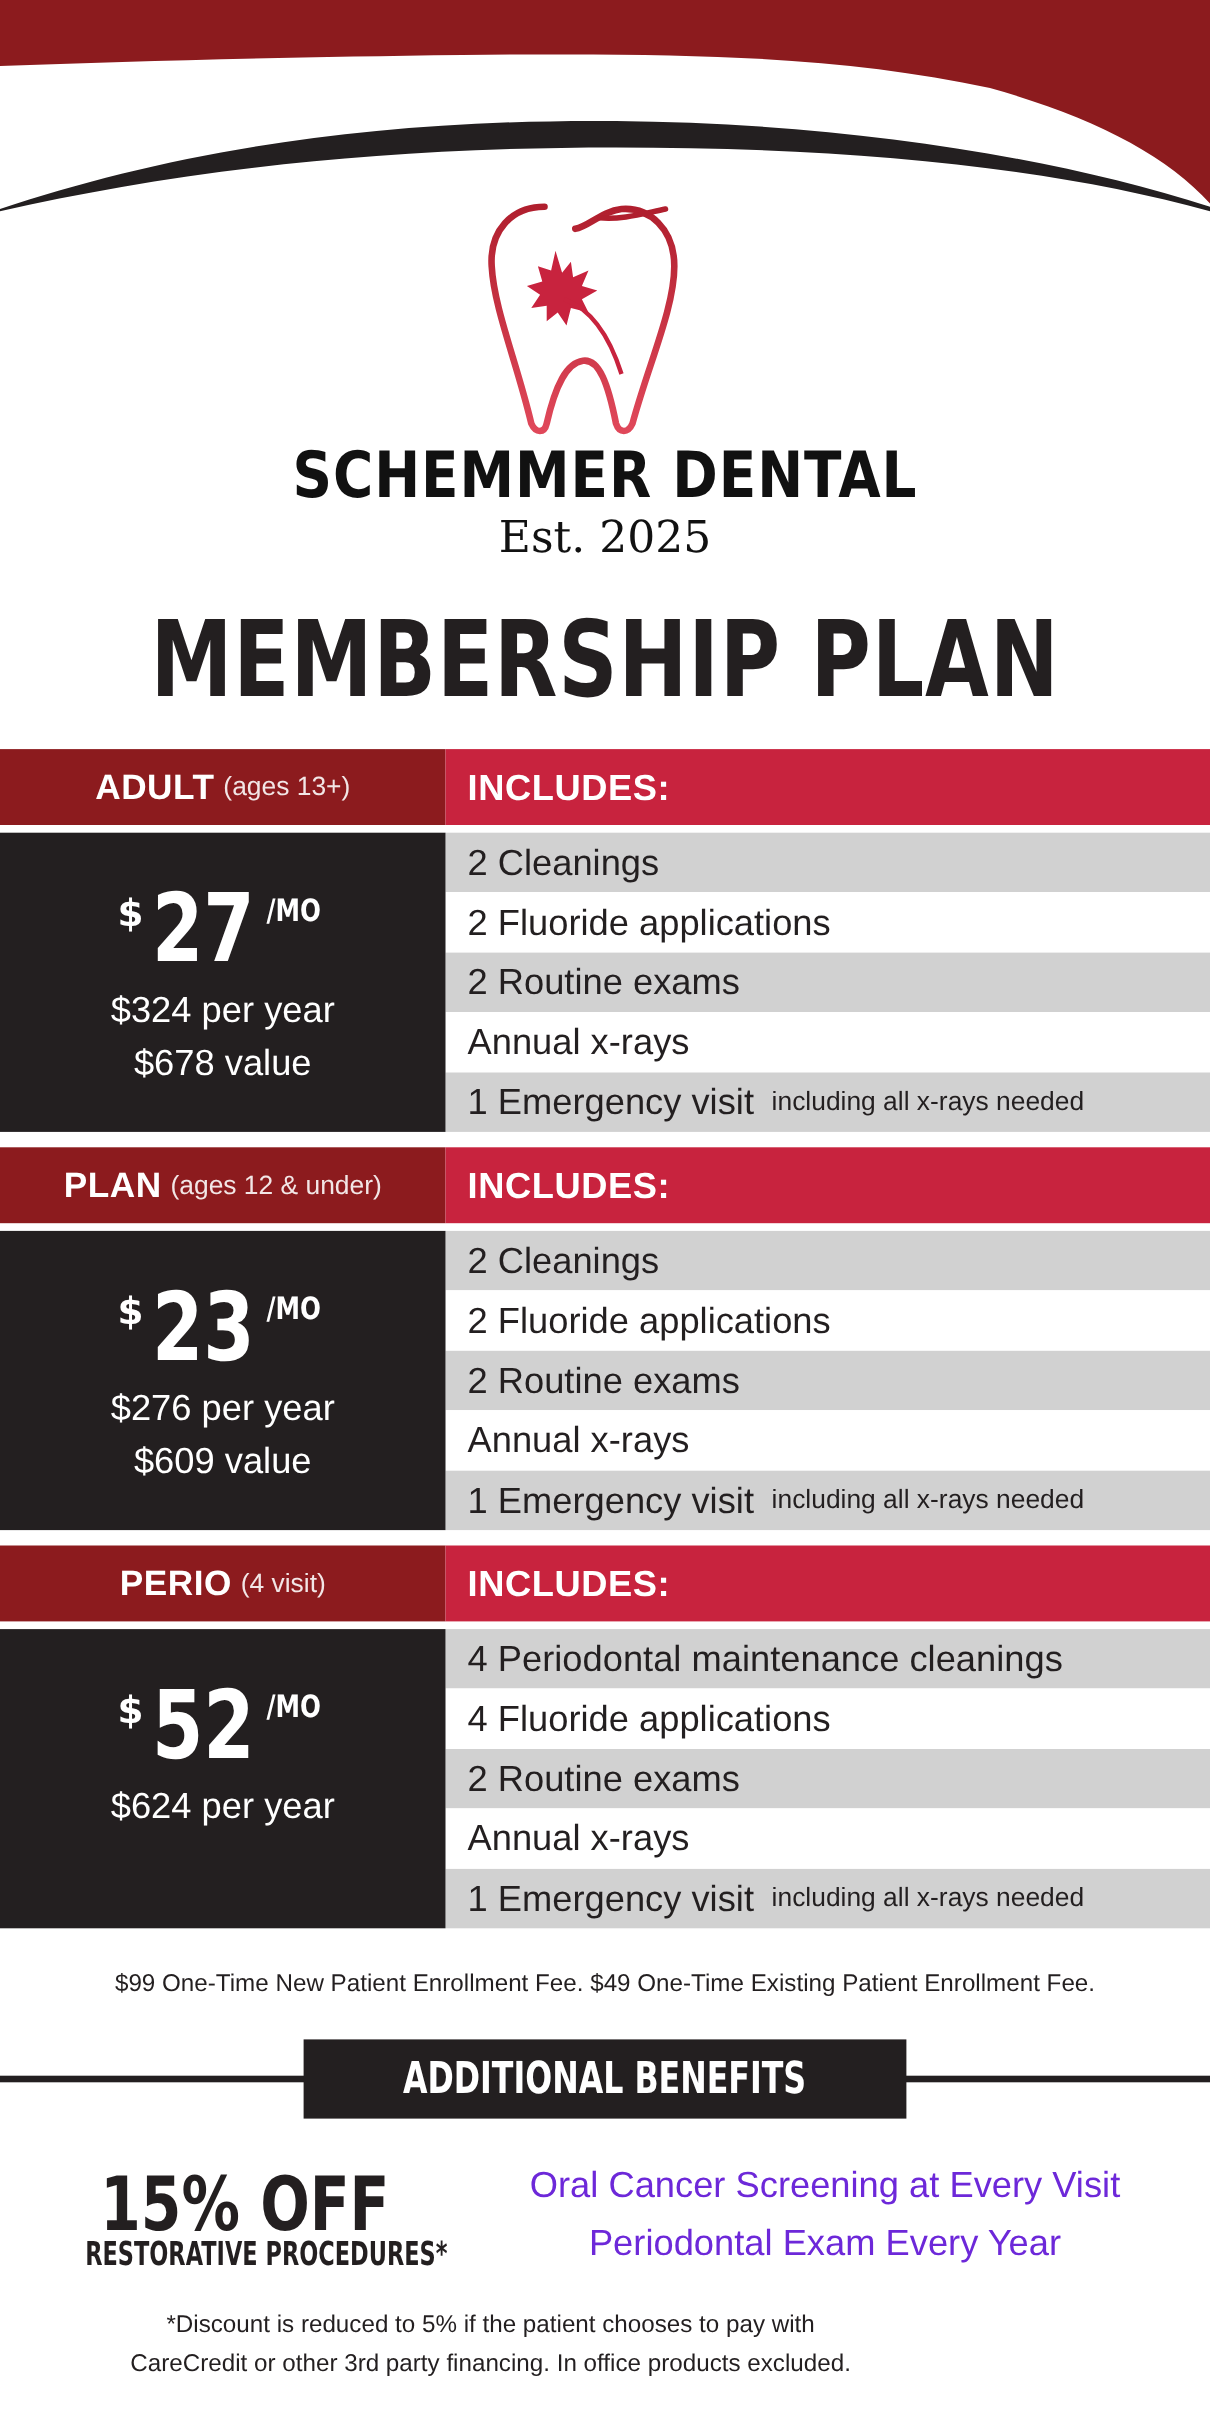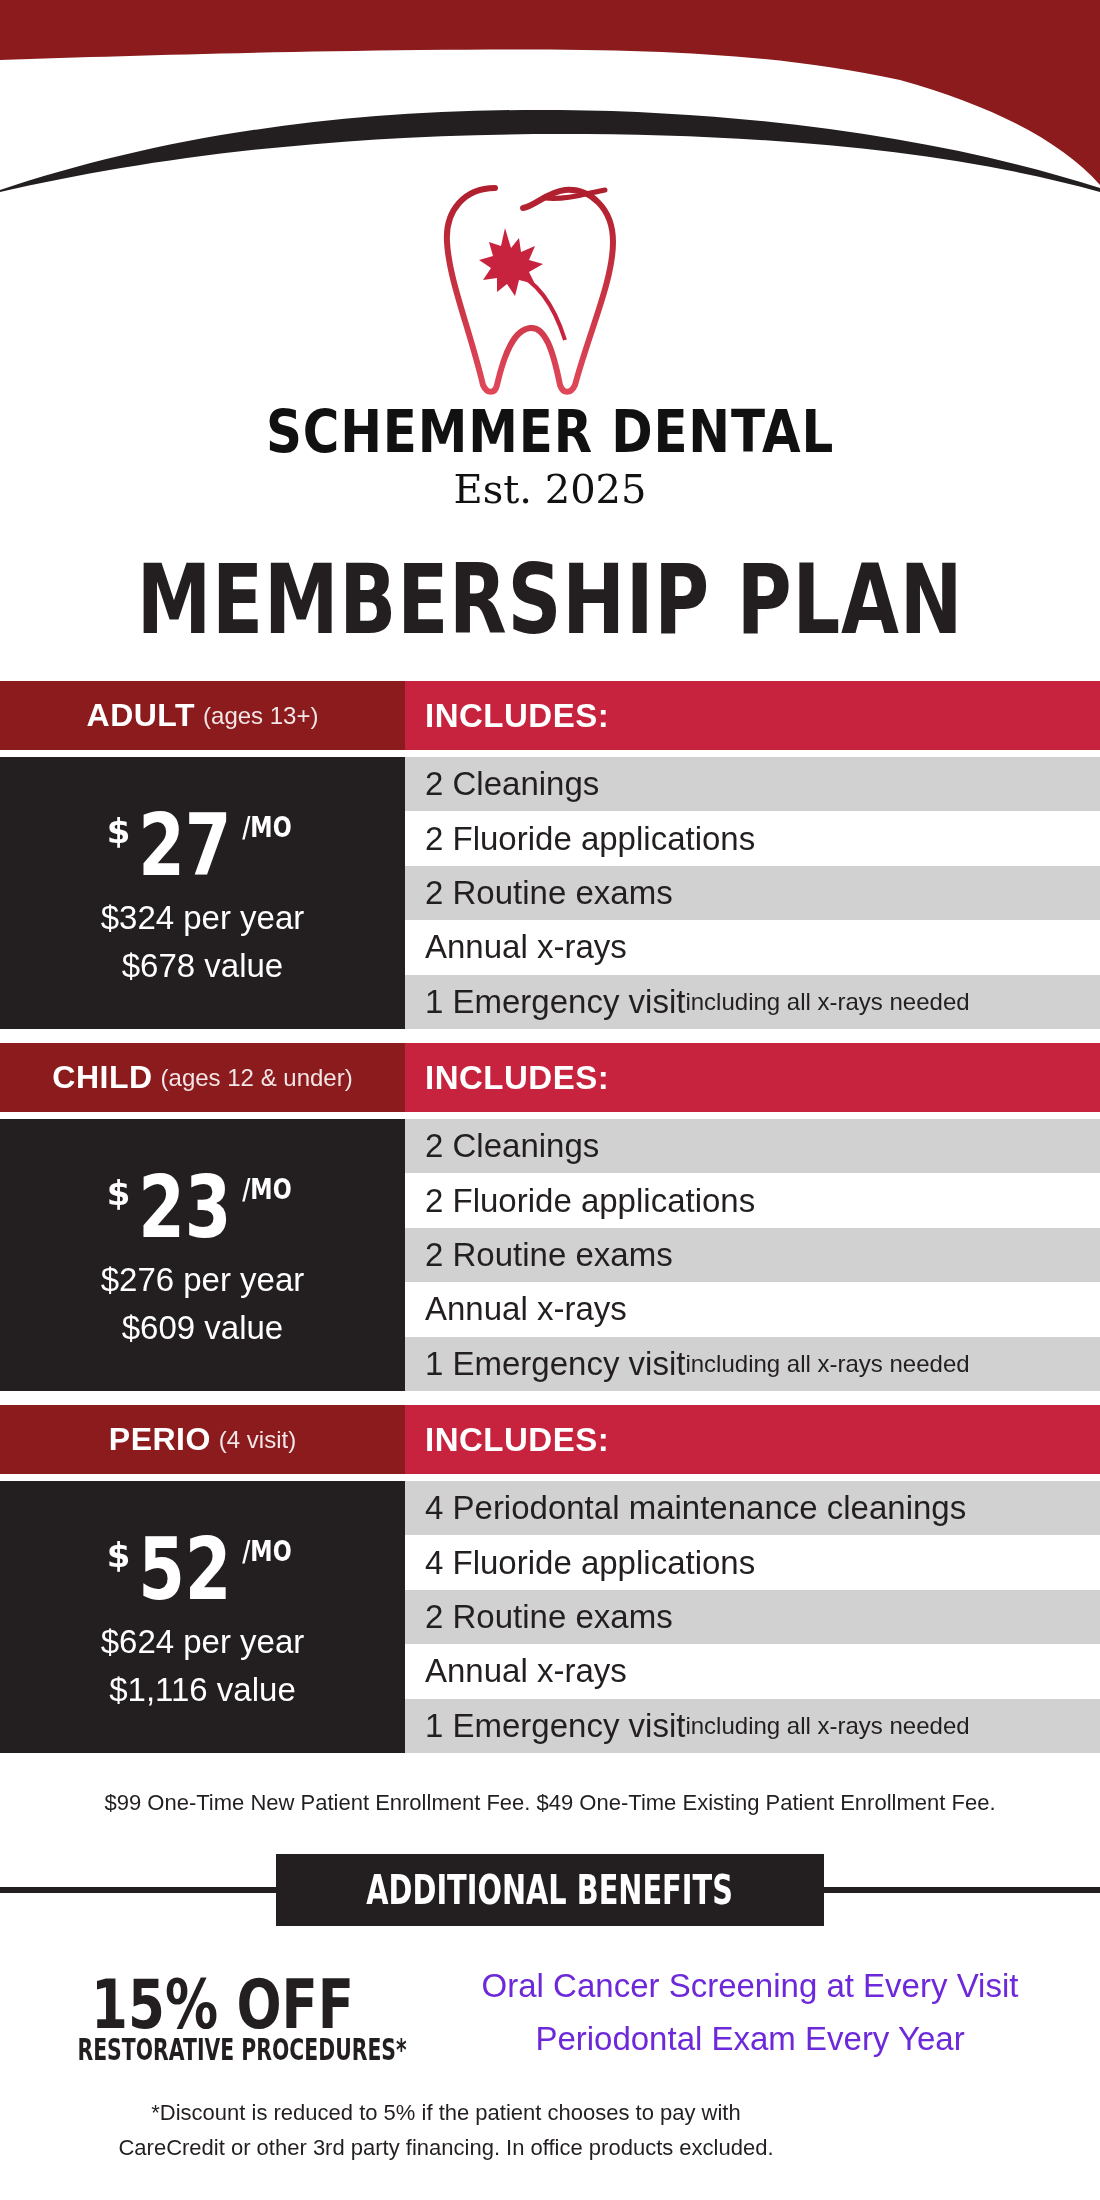--- a/index.html
+++ b/index.html
@@ -57,21 +57,21 @@
     .price-year { position: absolute; left: 0; top: 142px; width: 405px; font-size: 33px; }
     .price-value { position: absolute; left: 0; top: 190px; width: 405px; font-size: 33px; }
 
     .incl-list { flex: 1; height: 272px; display: flex; flex-direction: column; }
     .incl-row {
       height: 54.4px; display: flex; align-items: center; padding-left: 20px;
       font-size: 33px; color: #231f20;
     }
     .incl-row:nth-child(odd) { background: #d1d1d1; }
     .incl-row:nth-child(even) { background: #ffffff; }
-    .incl-row .note { font-size: 24px; margin-left: 0; }
+    .incl-row .note { font-size: 24px; margin-left: 16px; }
 
     .fee-note {
       position: absolute; left: 0; top: 1790px; width: 1100px; text-align: center;
       font-size: 22px; color: #231f20;
     }
     .benefits-rule { position: absolute; left: 0; top: 1887px; width: 1100px; height: 6px; background: #231f20; }
     .benefits-banner {
       position: absolute; left: 276px; top: 1854px; width: 548px; height: 72px;
       background: #231f20; color: #fff; display: flex; align-items: center; justify-content: center;
     }
@@ -163,21 +163,21 @@
           <span>1 Emergency visit</span>
           <span class="note">including all x-rays needed</span>
         </div>
     </div>
   </div>
 </section>
 
 <section class="tier" style="top:1043px;">
   <div class="tier-head">
     <div class="tier-name">
-      <span class="big">CHILD</span>
+      <span class="big">PLAN</span>
       <span class="small">(ages 12 &amp; under)</span>
     </div>
     <div class="includes-head">INCLUDES:</div>
   </div>
   <div class="tier-body">
     <div class="price-col">
       <div class="price-line">
         <span class="cur">$</span>
         <span class="amt">23</span>
         <span class="per">/MO</span>
@@ -215,21 +215,20 @@
     <div class="includes-head">INCLUDES:</div>
   </div>
   <div class="tier-body">
     <div class="price-col">
       <div class="price-line">
         <span class="cur">$</span>
         <span class="amt">52</span>
         <span class="per">/MO</span>
       </div>
       <div class="price-year">$624 per year</div>
-      <div class="price-value">$1,116 value</div>
     </div>
     <div class="incl-list">
       <div class="incl-row">
           <span>4 Periodontal maintenance cleanings</span>
         </div>
       <div class="incl-row">
           <span>4 Fluoride applications</span>
         </div>
       <div class="incl-row">
           <span>2 Routine exams</span>

